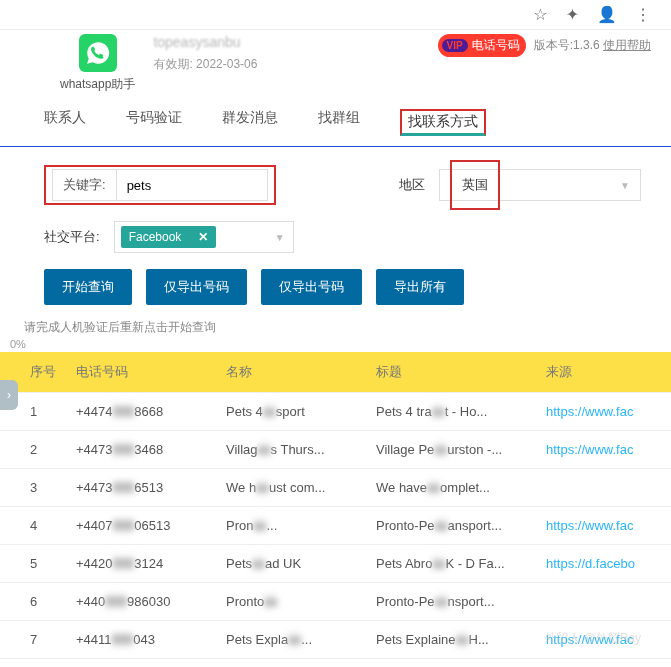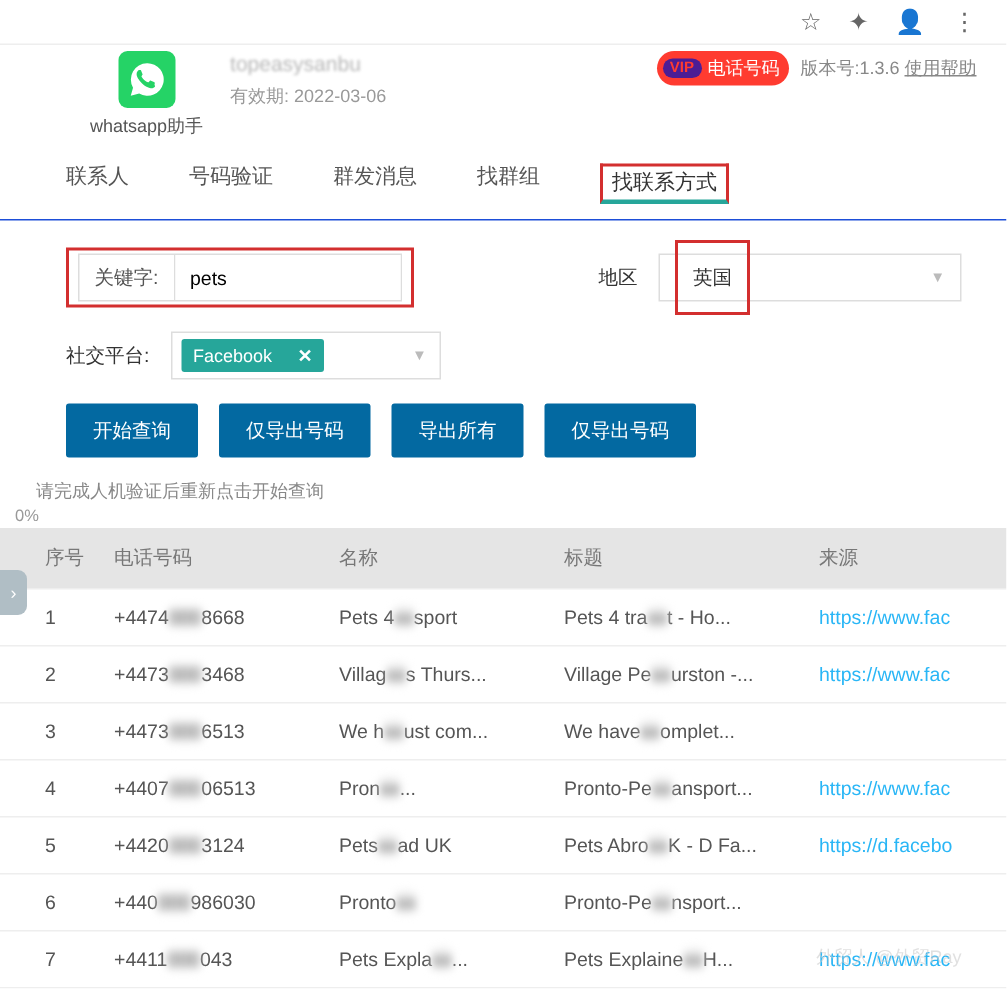--- a/index.html
+++ b/index.html
@@ -32,21 +32,21 @@
 .field .sel { display: flex; align-items: center; justify-content: space-between; cursor: pointer; }
 .chev { color: #bbb; font-size: 10px; }
 .chip { background: #26a69a; color: #fff; border-radius: 2px; padding: 4px 8px; font-size: 12px; display: inline-flex; align-items: center; gap: 17px; cursor: pointer; }
 .chip-x { font-weight: bold; }
 .btn-row { display: flex; gap: 14px; margin-top: 4px; }
 .btn { background: #0369a1; color: #fff; border: none; padding: 9px 18px; font-size: 13px; cursor: pointer; border-radius: 2px; }
 .hint { font-size: 12px; color: #888; padding: 6px 30px 2px 24px; }
 .pct { font-size: 11px; color: #999; padding-left: 10px; }
 table { width: 100%; border-collapse: collapse; margin-top: 2px; }
 th, td { text-align: left; padding: 11px 10px; border-bottom: 1px solid #eee; font-size: 13px; color: #555; white-space: nowrap; overflow: hidden; text-overflow: ellipsis; }
-th { background: #e5e5e5; color: #777; font-weight: normal; }
+th { background: #fde047; color: #777; font-weight: normal; }
 th:nth-child(1), td:nth-child(1) { width: 50px; padding-left: 30px; }
 th:nth-child(2), td:nth-child(2) { width: 150px; }
 th:nth-child(3), td:nth-child(3) { width: 150px; max-width: 150px; }
 th:nth-child(4), td:nth-child(4) { width: 170px; max-width: 170px; }
 th:nth-child(5), td:nth-child(5) { max-width: 100px; }
 td a { color: #29b6f6; text-decoration: none; }
 .blur { filter: blur(3px); display: inline-block; background: #eee; border-radius: 3px; }
 .side-tab { position: absolute; left: 0; top: 380px; width: 18px; height: 30px; background: #b0bec5; border-radius: 0 6px 6px 0; color: #fff; display: flex; align-items: center; justify-content: center; font-size: 12px; }
 .wm { position: absolute; right: 30px; bottom: 20px; color: #ccc; font-size: 12px; opacity: .6; }
 </style>
@@ -117,22 +117,22 @@
       <span class="chip">
         <span>Facebook</span>
           <span class="chip-x">✕</span>
       </span>
       <span class="chev" style="margin-right:8px">▼</span>
     </span>
   </div>
   <div class="btn-row">
     <button class="btn">开始查询</button>
     <button class="btn">仅导出号码</button>
+    <button class="btn">仅导出号码</button>
     <button class="btn">导出所有</button>
-    <button class="btn">仅导出号码</button>
   </div>
 </div>
 
 <div class="hint">请完成人机验证后重新点击开始查询</div>
 <div class="pct">0%</div>
 
 <table>
   <thead>
       <tr id="thead-row">
         <th>序号</th>

